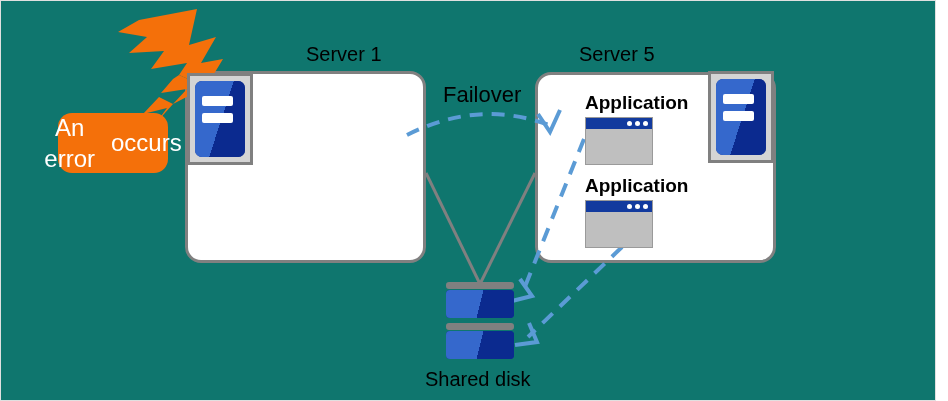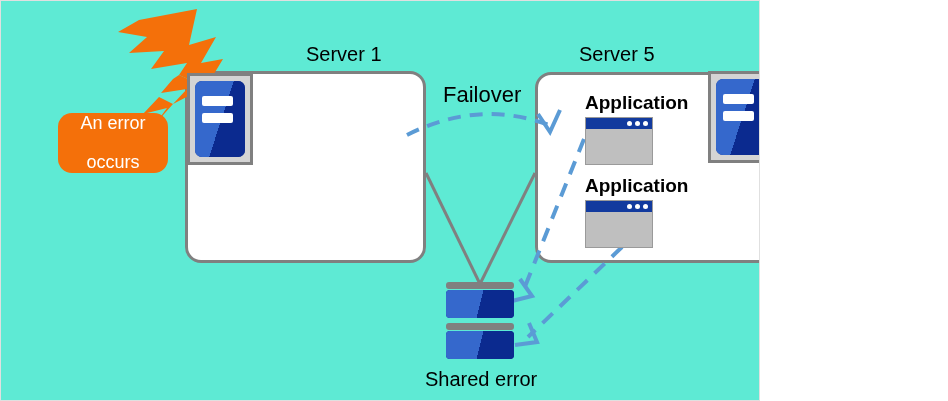--- a/index.html
+++ b/index.html
@@ -5,23 +5,23 @@
   html, body {
     margin: 0;
     padding: 0;
     background: #ffffff;
   }
   body {
     font-family: "Liberation Sans", sans-serif;
   }
   #canvas {
     position: relative;
-    width: 760px;
+    width: 936px;
     height: 401px;
-    background: #5eead4;
+    background: #0f766e;
     border: 1px solid #e0e0e0;
     box-sizing: border-box;
     overflow: hidden;
   }
   .svg-layer {
     position: absolute;
     left: 0;
     top: 0;
     width: 948px;
     height: 401px;
@@ -104,23 +104,23 @@
     width: 5px;
     height: 5px;
     border-radius: 50%;
     background: #ffffff;
   }
   .error-badge {
     position: absolute;
     background: #f4700a;
     border-radius: 14px;
     color: #ffffff;
-    font-size: 18px;
+    font-size: 24px;
     display: flex;
-    flex-direction: column;
+    flex-direction: row;
     align-items: center;
     justify-content: center;
     line-height: 1.3;
     text-align: center;
     gap: 16px;
   }
   .disk-block {
     position: absolute;
     border-radius: 4px;
     overflow: hidden;
@@ -206,15 +206,15 @@
   <div class="error-badge" style="left:57px; top:112px; width:110px; height:60px;">
     <span>An error</span>
     <span>occurs</span>
   </div>
 
   <div class="disk-bar" style="left:445px; top:281px; width:68px; height:7px;"></div>
   <div class="disk-block" style="left:445px; top:289px; width:68px; height:28px;"></div>
   <div class="disk-bar" style="left:445px; top:322px; width:68px; height:7px;"></div>
   <div class="disk-block" style="left:445px; top:330px; width:68px; height:28px;"></div>
 
-  <div class="lbl disk-lbl" style="left:424px; top:367px;">Shared error</div>
+  <div class="lbl disk-lbl" style="left:424px; top:367px;">Shared disk</div>
 
 </div>
 
 </body></html>

